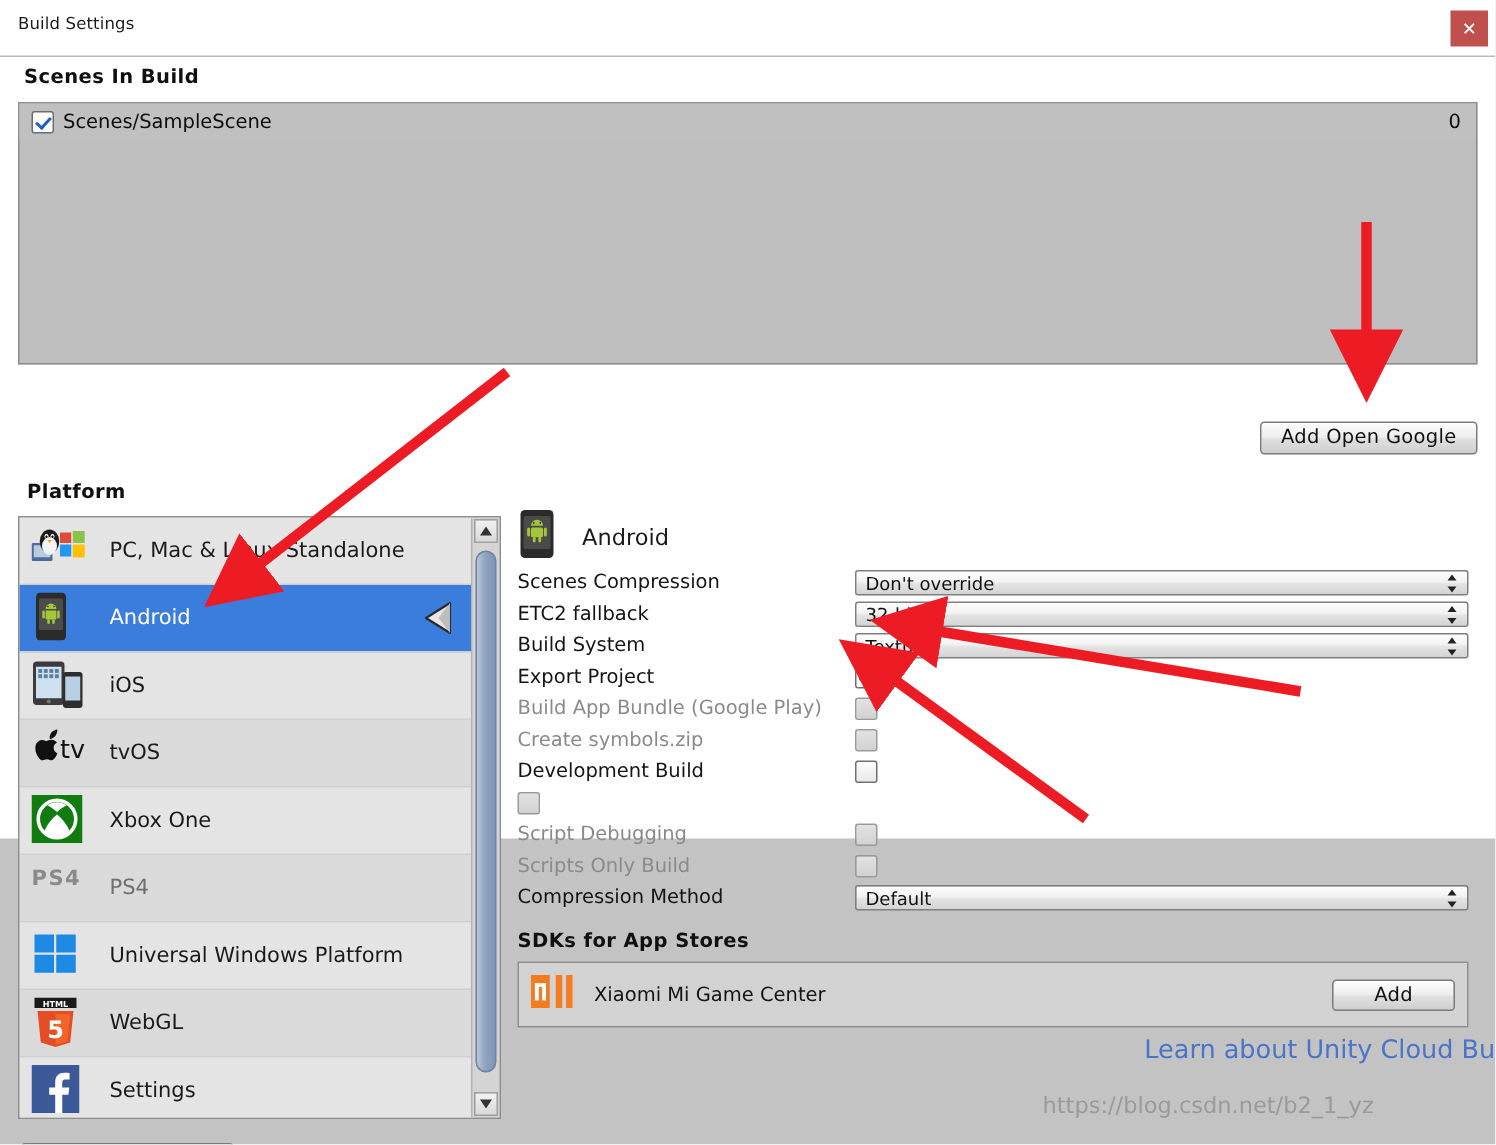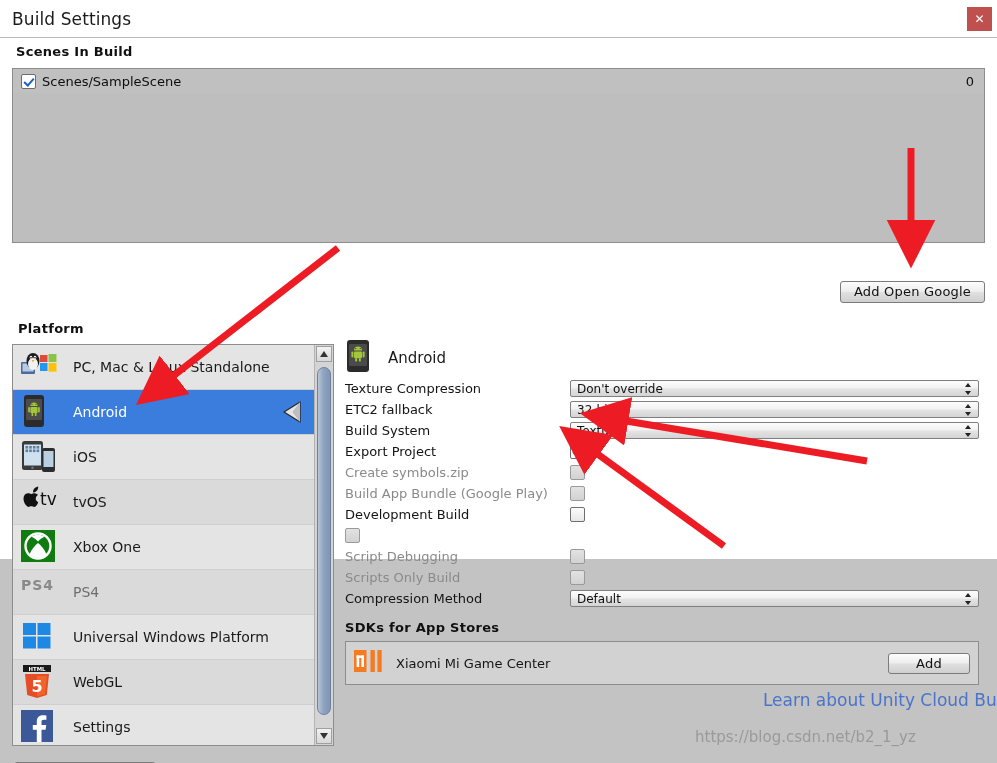--- a/index.html
+++ b/index.html
@@ -24,21 +24,21 @@
     position: absolute;
     left: 0; top: 0;
     width: 997px; height: 38px;
     background: #ffffff;
     border-bottom: 1px solid #b9b9b9;
     box-sizing: border-box;
   }
   .titlebar-text {
     position: absolute;
     left: 12px; top: 9px;
-    font-size: 17px;
+    font-size: 11px;
     color: #1b1b1b;
     letter-spacing: 0.1px;
   }
   .close-btn {
     position: absolute;
     right: 5px; top: 7px;
     width: 25px; height: 24px;
     background: #c0504d;
     color: #ffffff;
     font-size: 12px;
@@ -536,21 +536,21 @@
             </g>
             <circle cx="10.8" cy="8.6" r="0.6" fill="#2b2b2b"></circle>
             <circle cx="15.2" cy="8.6" r="0.6" fill="#2b2b2b"></circle>
           </svg>
         </span>
         <span class="name">Android</span>
       </div>
 
       <div id="option-rows">
           <div class="opt-row">
-            <div class="opt-label">Texture Compression</div>
+            <div class="opt-label">Scenes Compression</div>
             <div class="dropdown">
               <span class="val">Don't override</span>
               <span class="spin">
                 <i class="up"></i>
                 <i class="down"></i>
               </span>
             </div>
           </div>
           <div class="opt-row">
             <div class="opt-label">ETC2 fallback</div>
@@ -570,25 +570,25 @@
                 <i class="up"></i>
                 <i class="down"></i>
               </span>
             </div>
           </div>
           <div class="opt-row">
             <div class="opt-label">Export Project</div>
             <span class="cbox blue checked"></span>
           </div>
           <div class="opt-row">
+            <div class="opt-label dim">Build App Bundle (Google Play)</div>
+            <span class="cbox dim"></span>
+          </div>
+          <div class="opt-row">
             <div class="opt-label dim">Create symbols.zip</div>
-            <span class="cbox dim"></span>
-          </div>
-          <div class="opt-row">
-            <div class="opt-label dim">Build App Bundle (Google Play)</div>
             <span class="cbox dim"></span>
           </div>
           <div class="opt-row">
             <div class="opt-label">Development Build</div>
             <span class="cbox raised"></span>
           </div>
           <div class="opt-row">
             <span class="cbox dim"></span>
           </div>
           <div class="opt-row">

